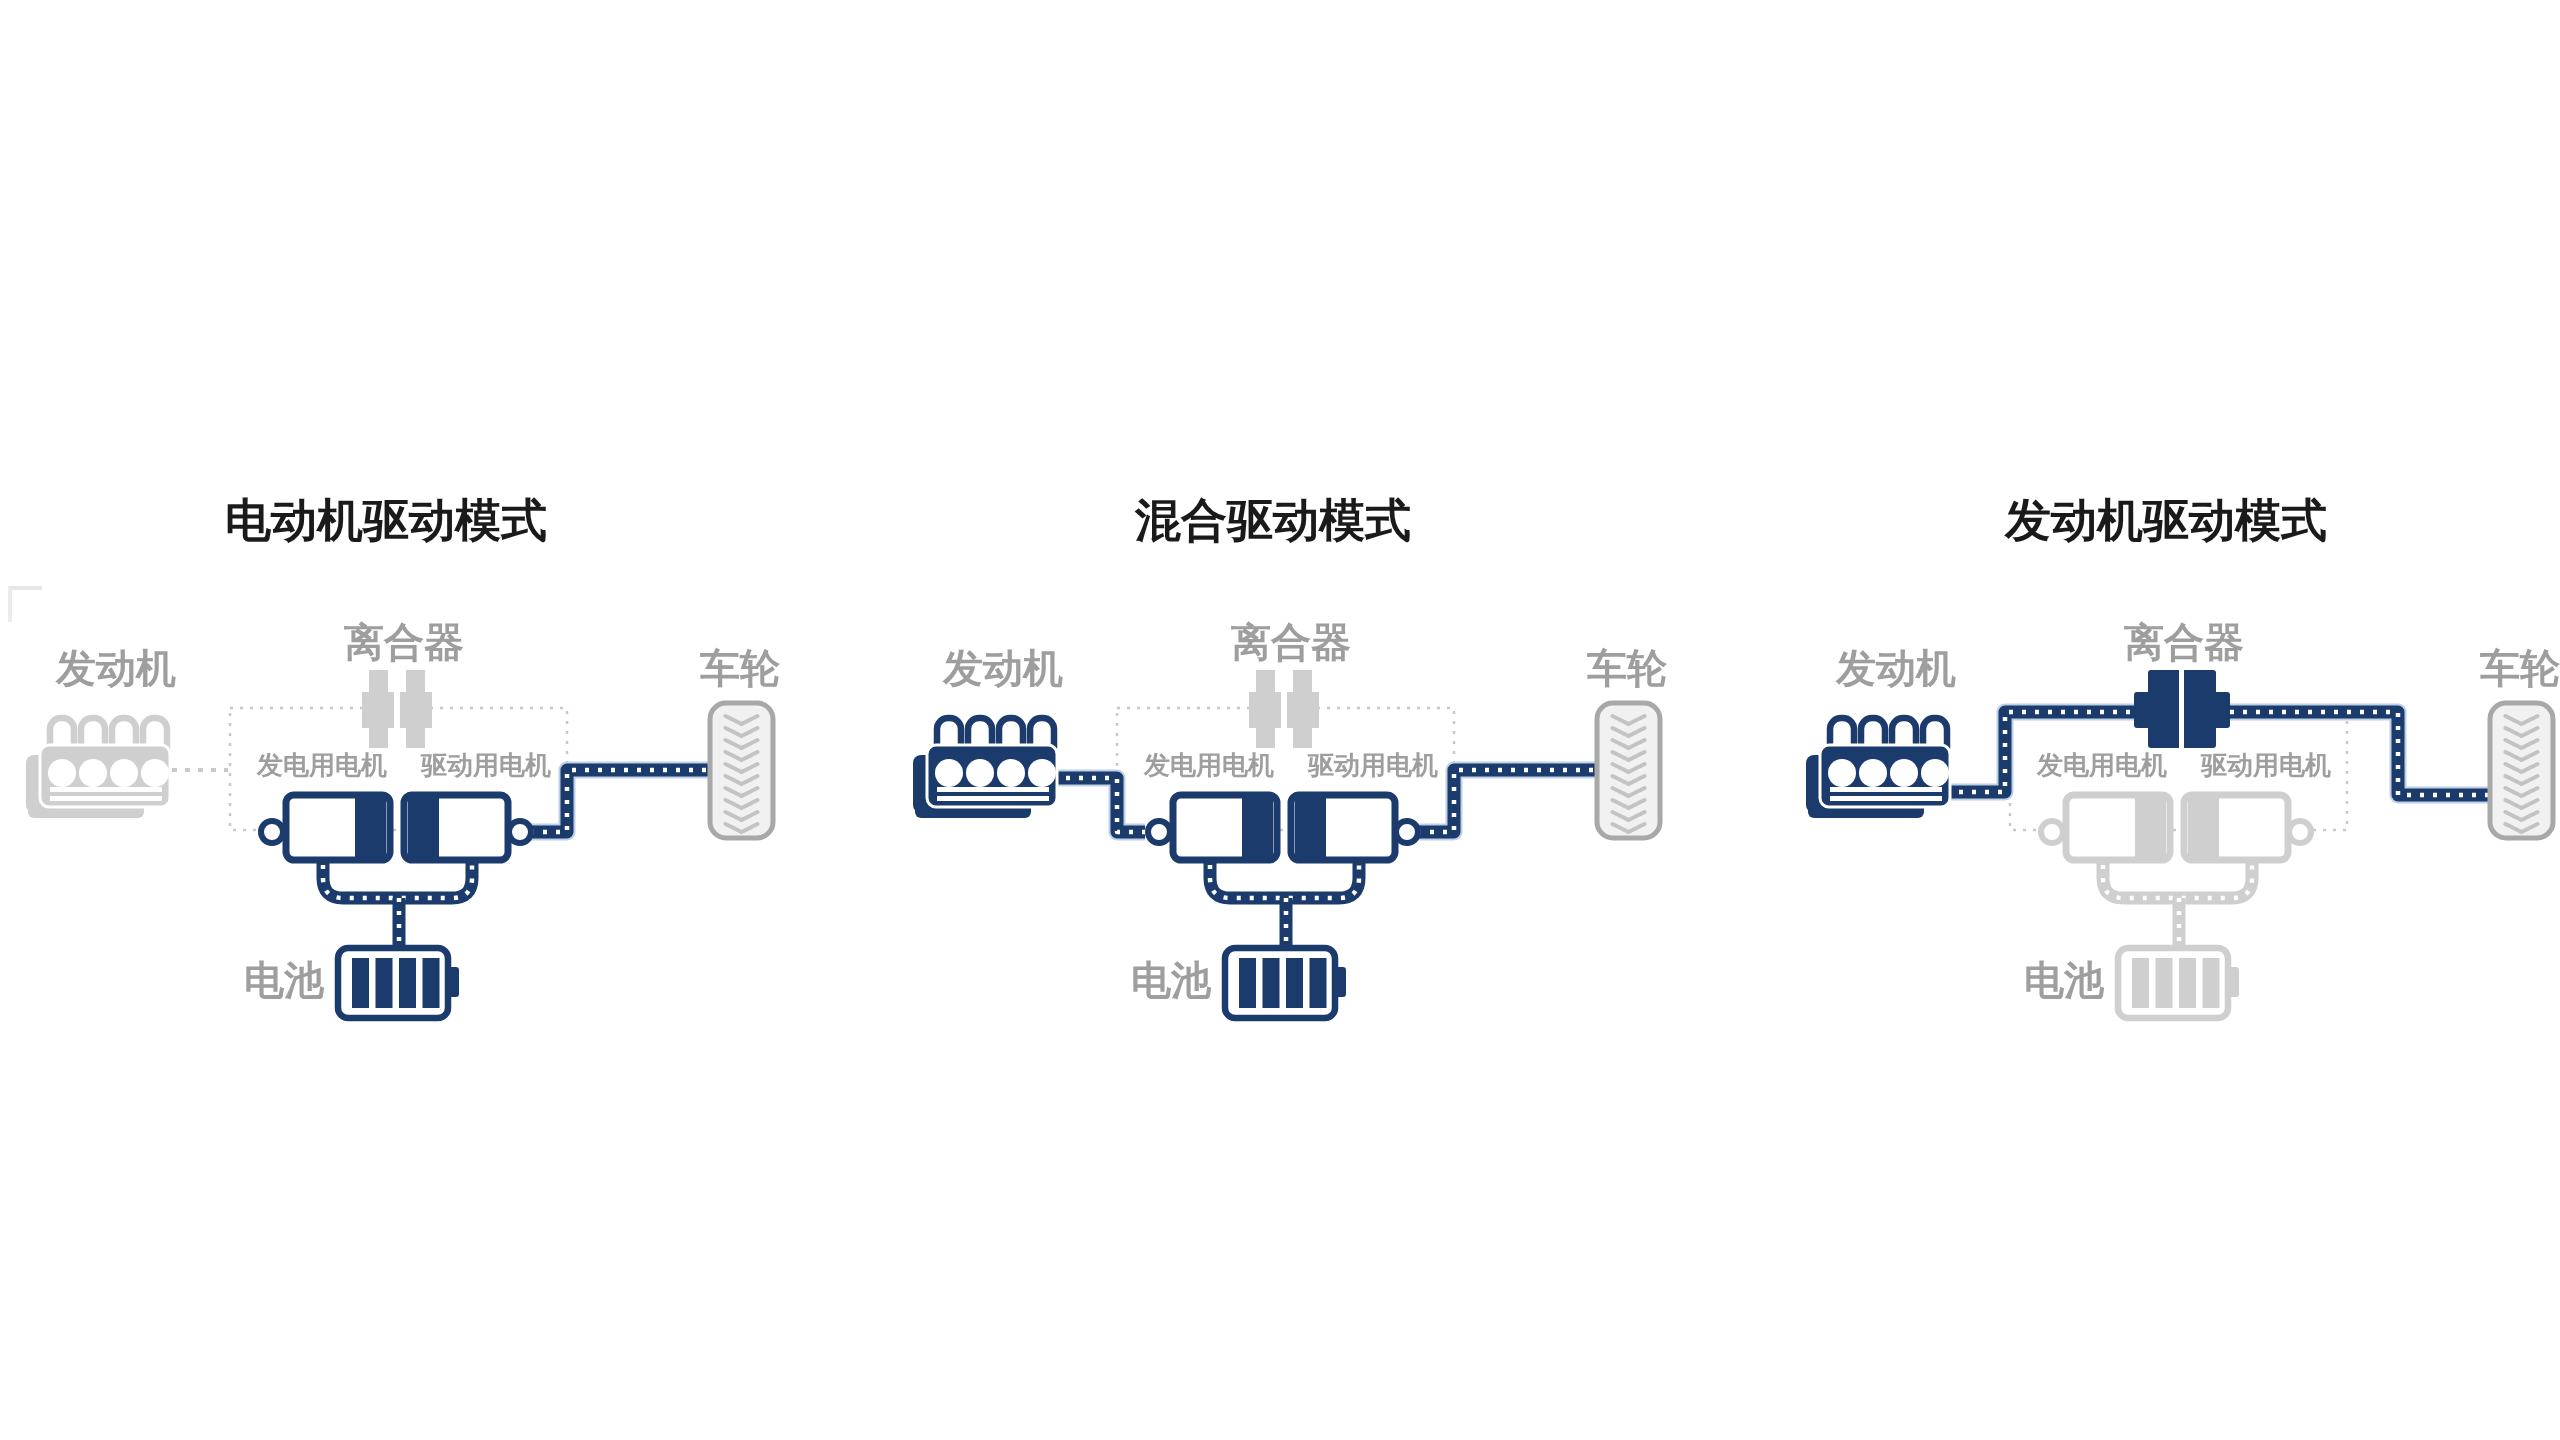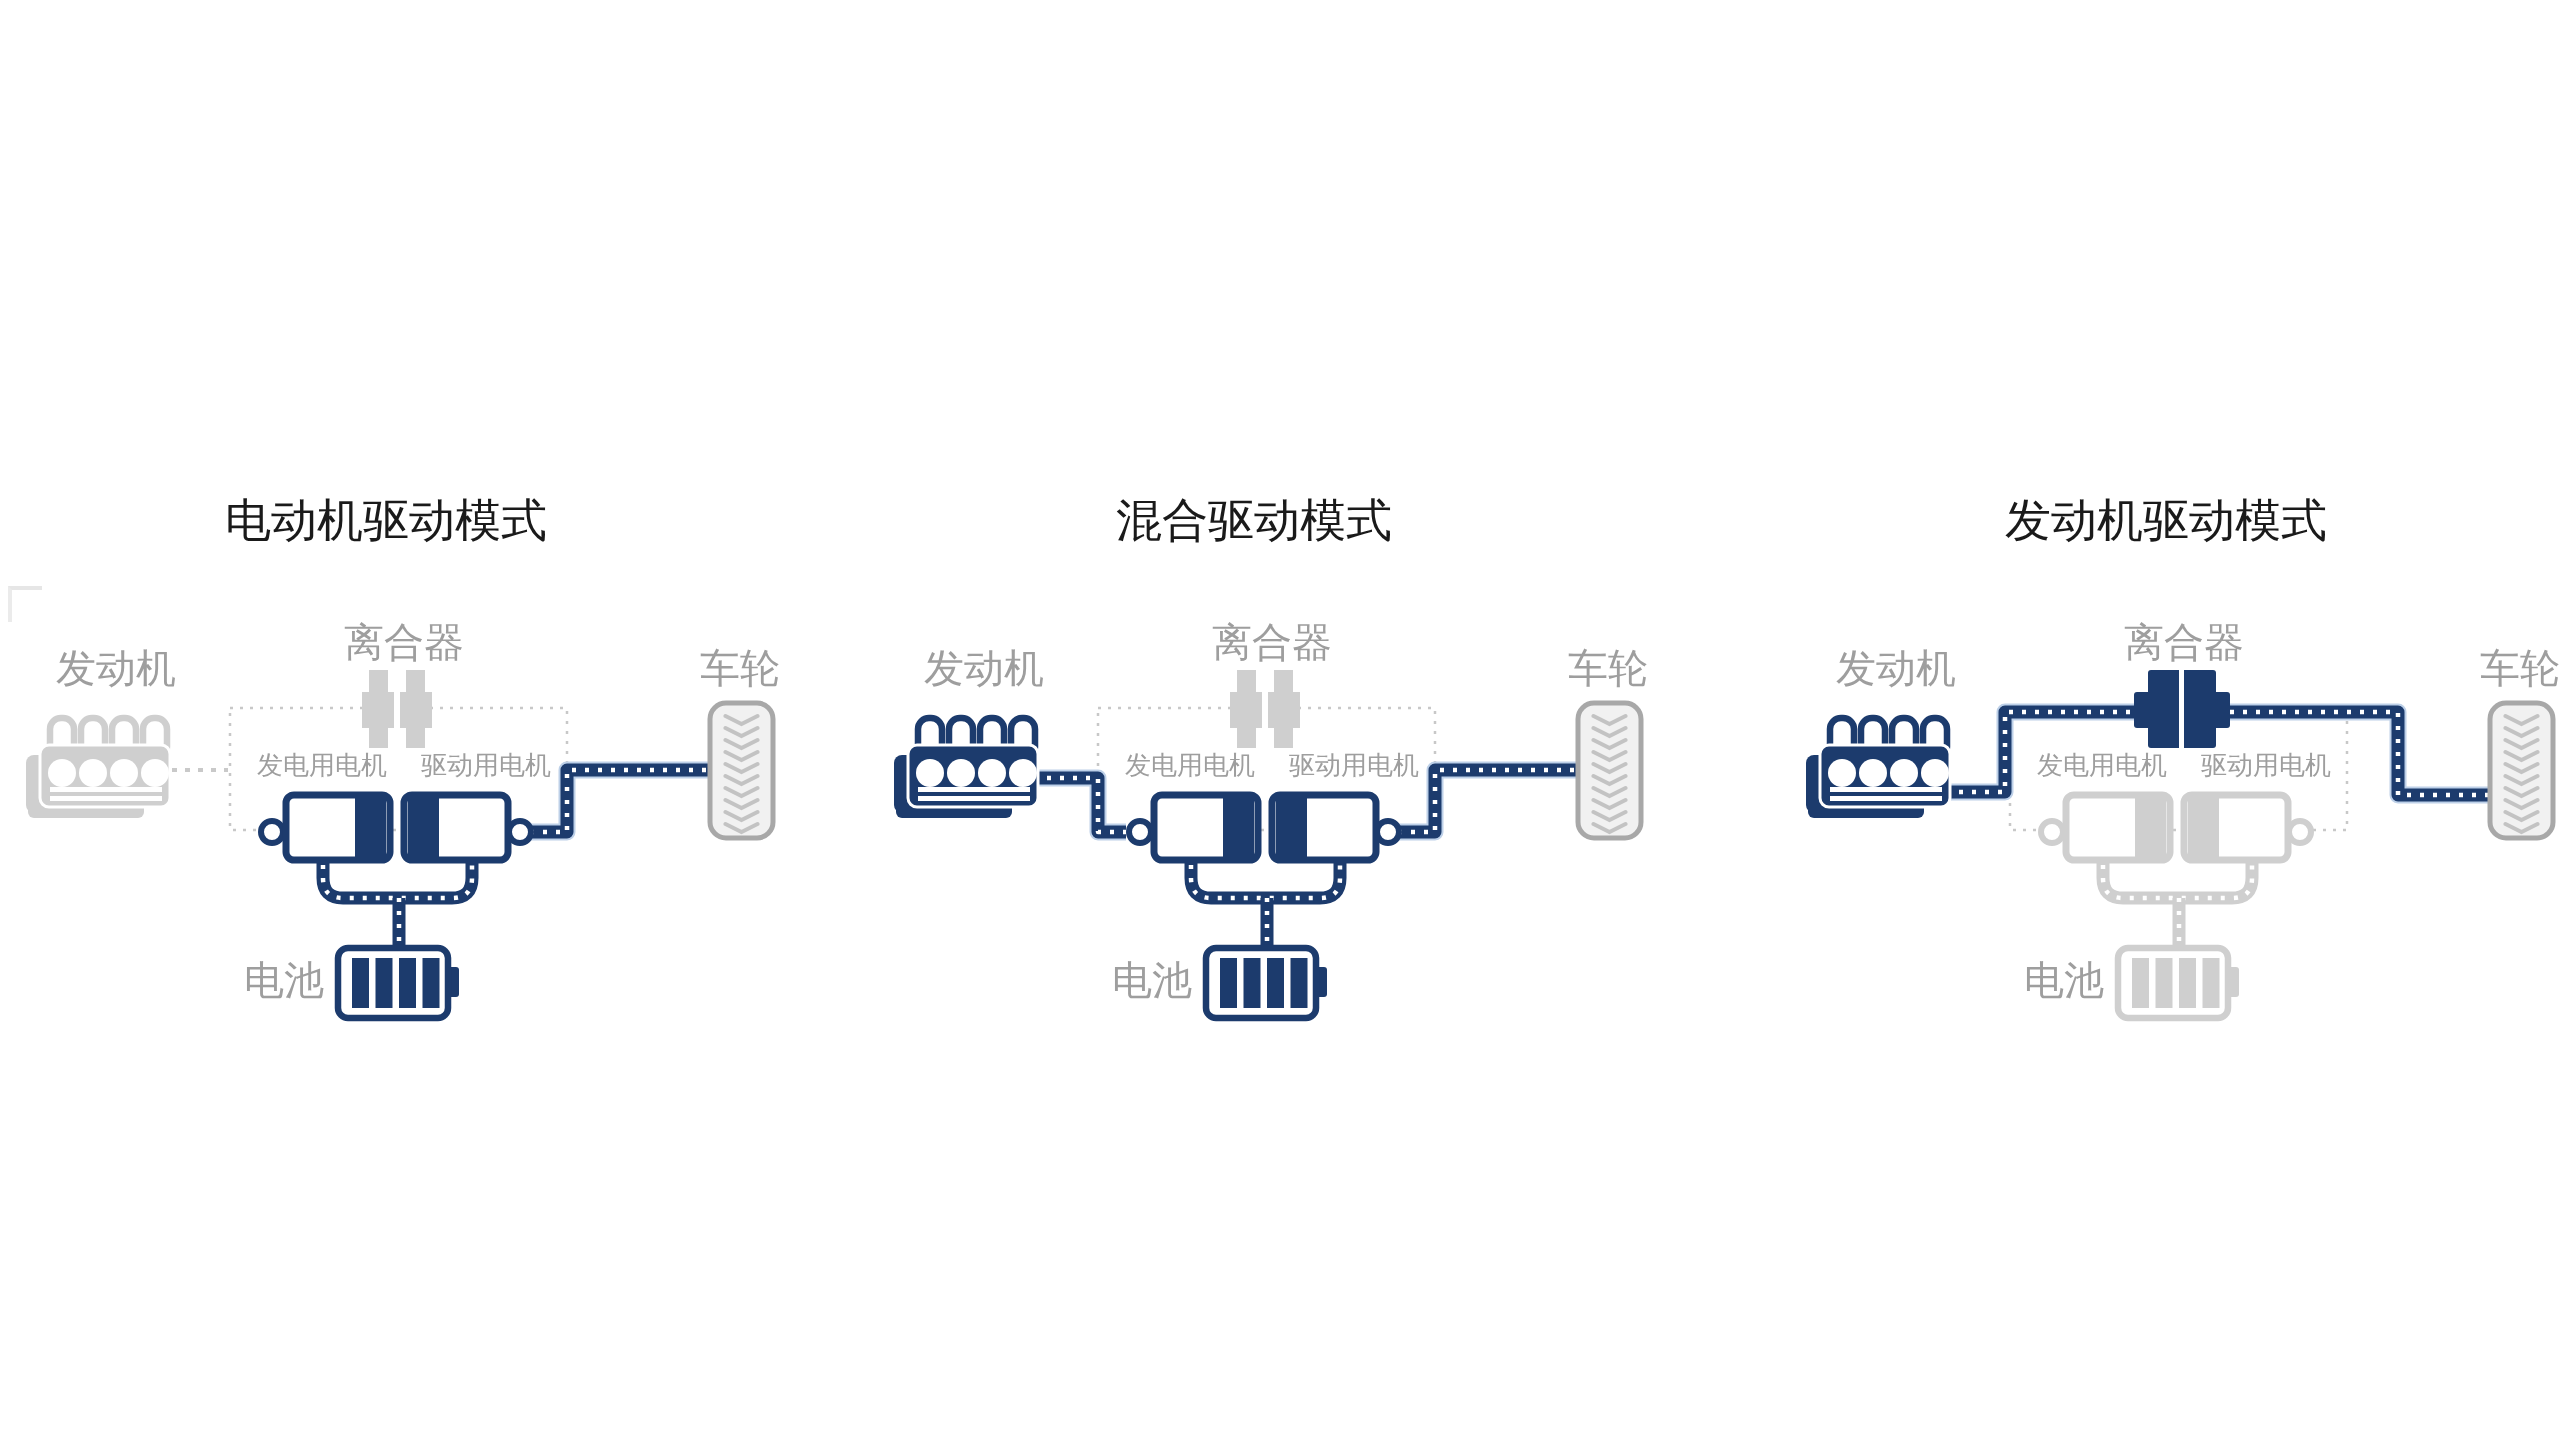--- a/index.html
+++ b/index.html
@@ -55,21 +55,21 @@
 
   .wheel-body{fill:var(--wheel-fill);stroke:var(--wheel-border);stroke-width:5;}
   .wheel-tread{fill:none;stroke:var(--wheel-tread);stroke-width:4;stroke-linecap:round;}
 
   .corner-artifact{position:absolute;left:8px;top:586px;width:30px;height:32px;
     border-top:4px solid #e4e4e4;border-left:4px solid #e9e9e9;opacity:.9;}
 </style>
 </head>
 <body>
 
-<div class="page" style="background: rgb(255, 255, 255);">
+<div class="page" style="background: rgb(255, 255, 255); font-weight: bold;">
   <section class="panel" style="left:0px" data-engine="inactive" data-clutch="disengaged" data-motors="active" data-battery="active" data-engine-link="idle" data-wheel-link="show" data-top-link="hide">
   <svg viewBox="0 0 820 620" width="820" height="620">
 
     <text class="title-text" x="386" y="96" text-anchor="middle">电动机驱动模式</text>
 
     <text class="part-label" x="116" y="242" text-anchor="middle">发动机</text>
     <text class="part-label" x="404" y="216" text-anchor="middle">离合器</text>
     <text class="part-label" x="740" y="242" text-anchor="middle">车轮</text>
     <text class="part-label" x="284" y="554" text-anchor="middle">电池</text>
     <text class="motor-label" x="322" y="334" text-anchor="middle">发电用电机</text>
@@ -149,21 +149,21 @@
     <g>
       <rect class="battery-fill" x="446" y="527" width="13" height="30" rx="3"></rect>
       <rect class="battery-ring" x="338" y="508" width="110" height="70" rx="10"></rect>
       <rect class="battery-fill" x="352" y="518" width="17" height="50"></rect>
       <rect class="battery-fill" x="375.5" y="518" width="17" height="50"></rect>
       <rect class="battery-fill" x="399" y="518" width="17" height="50"></rect>
       <rect class="battery-fill" x="422.5" y="518" width="17" height="50"></rect>
     </g>
   </svg>
 </section>
-  <section class="panel" style="left:868px" data-engine="active" data-clutch="disengaged" data-motors="active" data-battery="active" data-engine-link="active" data-wheel-link="show" data-top-link="hide">
+  <section class="panel" style="left:887px" data-engine="active" data-clutch="disengaged" data-motors="active" data-battery="active" data-engine-link="active" data-wheel-link="show" data-top-link="hide">
   <svg viewBox="0 0 820 620" width="820" height="620">
 
     <text class="title-text" x="386" y="96" text-anchor="middle">混合驱动模式</text>
 
     <text class="part-label" x="116" y="242" text-anchor="middle">发动机</text>
     <text class="part-label" x="404" y="216" text-anchor="middle">离合器</text>
     <text class="part-label" x="740" y="242" text-anchor="middle">车轮</text>
     <text class="part-label" x="284" y="554" text-anchor="middle">电池</text>
     <text class="motor-label" x="322" y="334" text-anchor="middle">发电用电机</text>
     <text class="motor-label" x="486" y="334" text-anchor="middle">驱动用电机</text>

